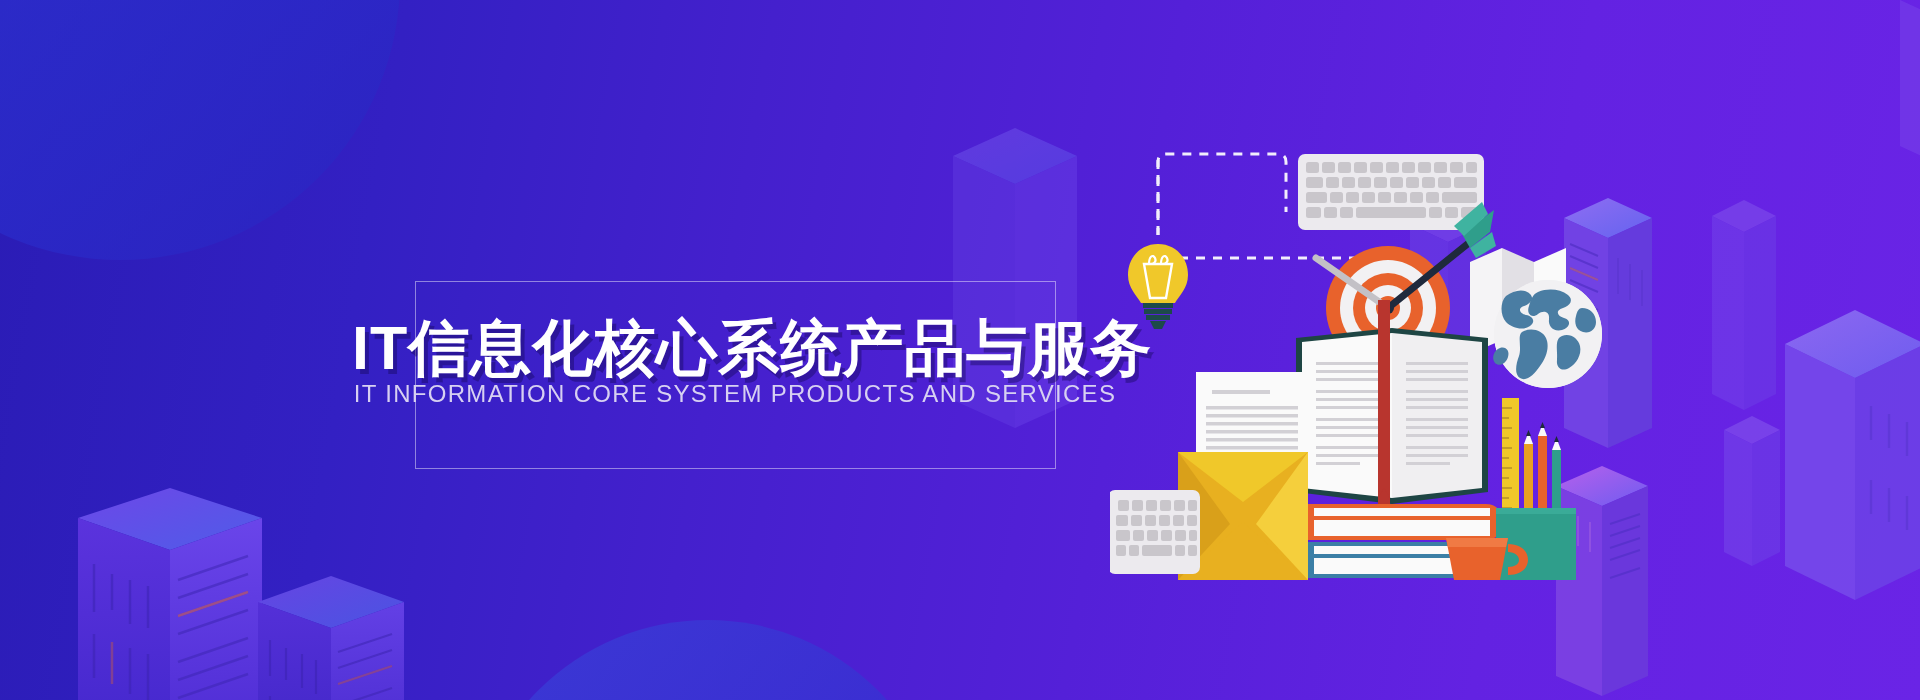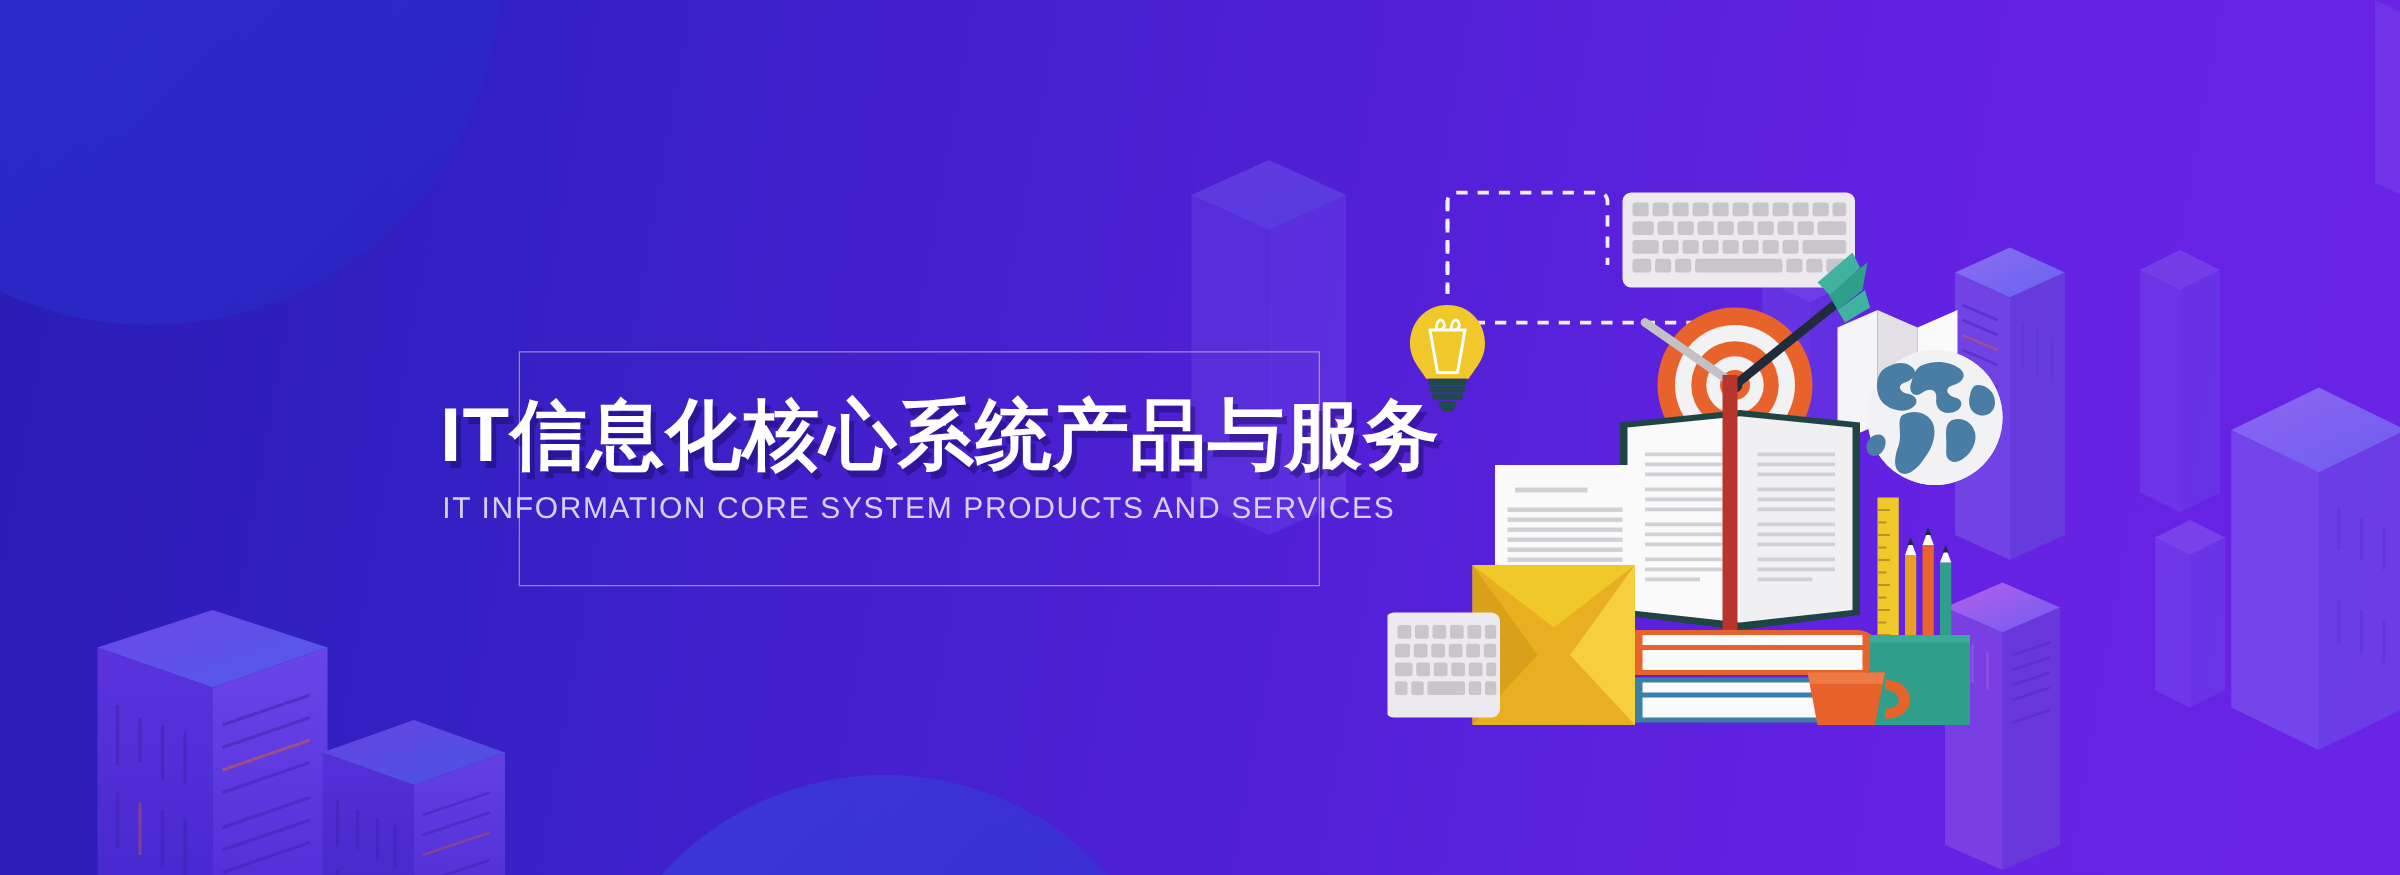--- a/index.html
+++ b/index.html
@@ -56,21 +56,20 @@
   #headline {
     font-size:61px;
     font-weight:bold;
     color:#ffffff;
     letter-spacing:1px;
     line-height:1.05;
     white-space:nowrap;
     text-shadow:4px 5px 0 rgba(22,8,90,.42);
   }
   #subhead {
-    margin-top:13px;
     font-size:24px;
     color:#d7d0f2;
     letter-spacing:1.3px;
     white-space:nowrap;
     font-weight:400;
   }
 
   
   #illustration {
     position:absolute;

